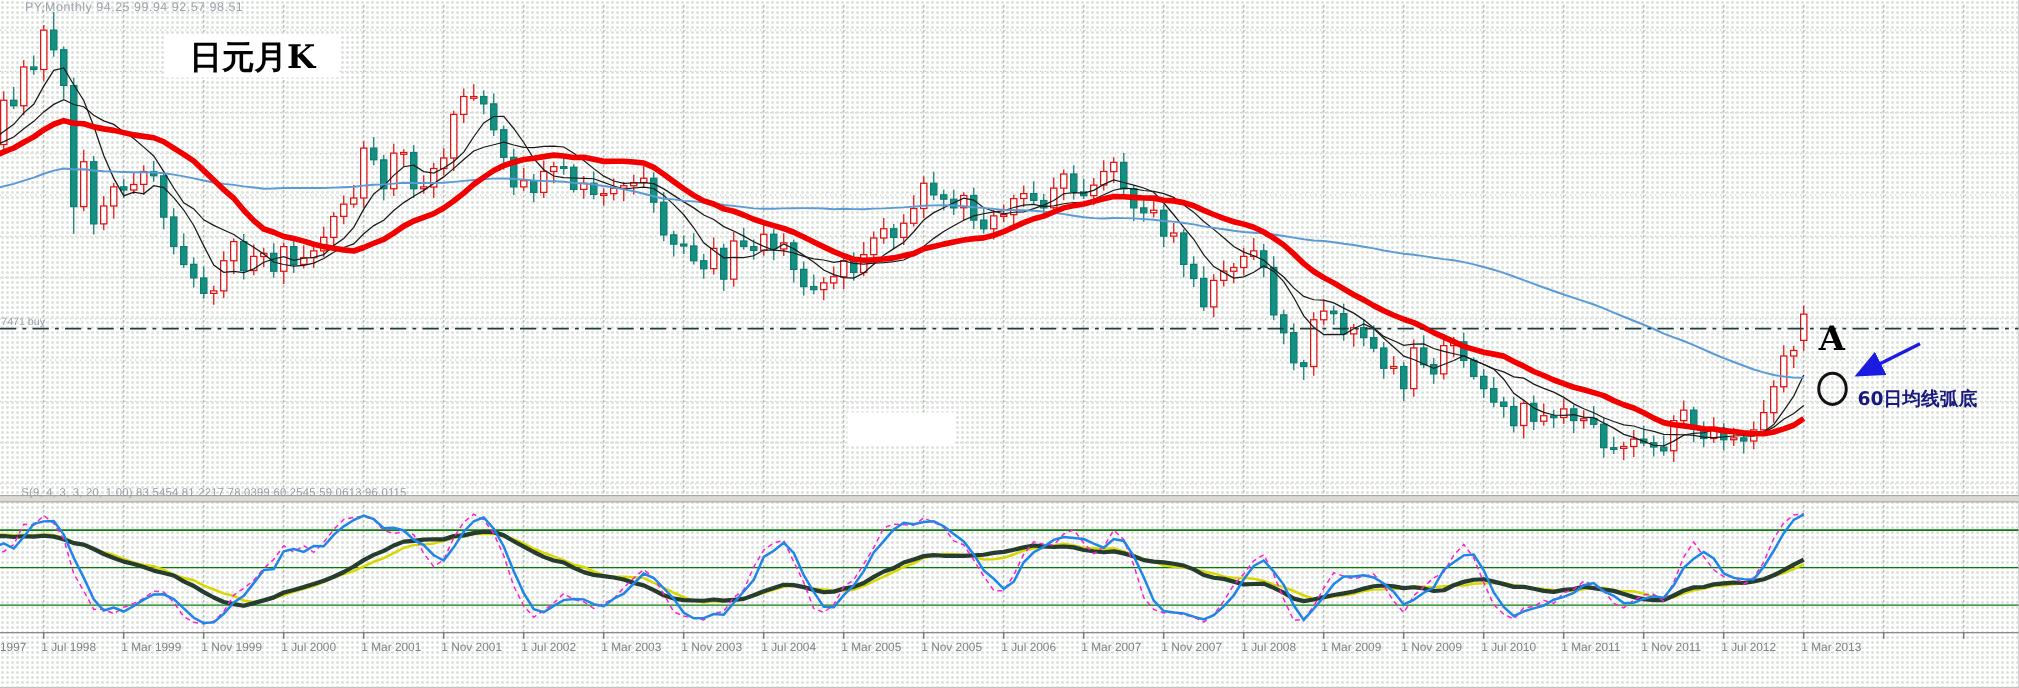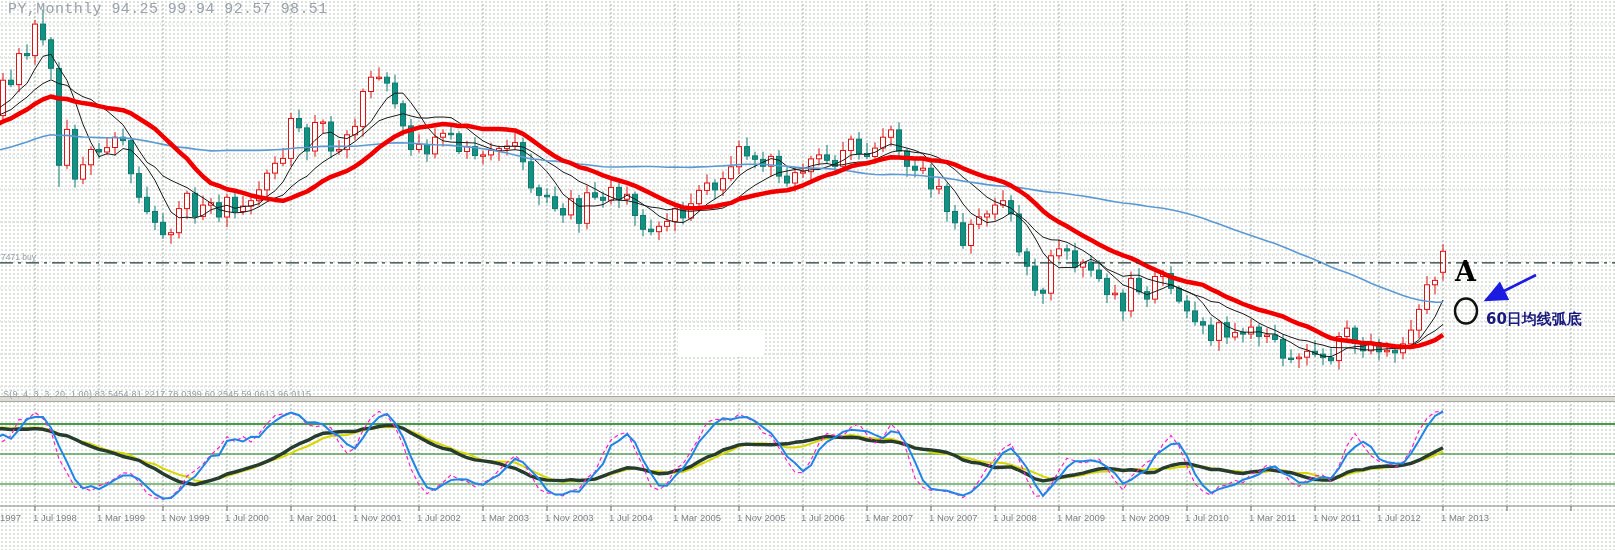--- a/index.html
+++ b/index.html
@@ -5,27 +5,27 @@
   html,body{margin:0;padding:0;background:#888;}
   .stage{
     position:relative;width:1615px;height:550px;overflow:hidden;
     background-color:#ffffff;
     background-image:radial-gradient(circle,#dde2dd 1px,rgba(255,255,255,0) 1.3px);
     background-size:4px 4px;
     font-family:"Liberation Sans",sans-serif;
   }
   .stage svg{position:absolute;left:0;top:0;}
   .ov{position:absolute;white-space:nowrap;}
-  .symline{left:8px;top:1px;font-size:15px;letter-spacing:.4px;color:#9aa2ac;font-family:Liberation Mono, monospace;}
+  .symline{left:20px;top:1px;font-size:10px;letter-spacing:.4px;color:#9aa2ac;}
   .titlebox{left:132px;top:28px;width:140px;height:34px;background:#ffffff;
     display:flex;align-items:center;justify-content:center;
     font-family:"DejaVu Serif","Liberation Serif",serif;
     font-size:26px;font-weight:600;color:#000;}
   .buylbl{left:1px;top:252px;font-size:8.5px;color:#9aa2ac;}
-  .osclbl{left:3px;top:389px;font-size:9px;color:#989ea6;letter-spacing:.2px;}
+  .osclbl{left:17px;top:389px;font-size:9px;color:#989ea6;letter-spacing:.2px;}
   .alabel{left:1455px;top:256px;font-family:"DejaVu Serif","Liberation Serif",serif;
     font-size:27px;font-weight:bold;color:#000;}
   .note{left:1486px;top:310px;font-size:15px;font-weight:bold;color:#18187e;
     font-family:"DejaVu Sans","Liberation Sans",sans-serif;}
   .patch{left:678px;top:330px;width:86px;height:27px;background:#ffffff;}
 </style>
 </head>
 <body>
 
 <div class="stage">
@@ -517,18 +517,21 @@
           <text x="1313" y="521" font-size="9.5" fill="#7d8288" font-family="Liberation Sans,sans-serif">1 Nov 2011</text>
           <text x="1377" y="521" font-size="9.5" fill="#7d8288" font-family="Liberation Sans,sans-serif">1 Jul 2012</text>
           <text x="1441" y="521" font-size="9.5" fill="#7d8288" font-family="Liberation Sans,sans-serif">1 Mar 2013</text>
         </g>
         <ellipse cx="1466" cy="311" rx="11" ry="12.5" fill="none" stroke="#111" stroke-width="2.4"></ellipse>
         <line x1="1536" y1="275" x2="1486" y2="300" stroke="#1a1ae0" stroke-width="2.6" marker-end="url(#ah)"></line>
       </svg>
     </div>
 
   <div class="ov symline">PY,Monthly  94.25 99.94 92.57 98.51</div>
+  <div class="ov titlebox">
+    <span>日元月K</span>
+  </div>
   <div class="ov buylbl">7471 buy</div>
   <div class="ov osclbl">S(9, 4, 3, 3, 20, 1.00) 83.5454 81.2217 78.0399 60.2545 59.0613 96.0115</div>
   <div class="ov alabel">A</div>
   <div class="ov note">60日均线弧底</div>
   <div class="ov patch"></div>
 </div>
 
 </body></html>

